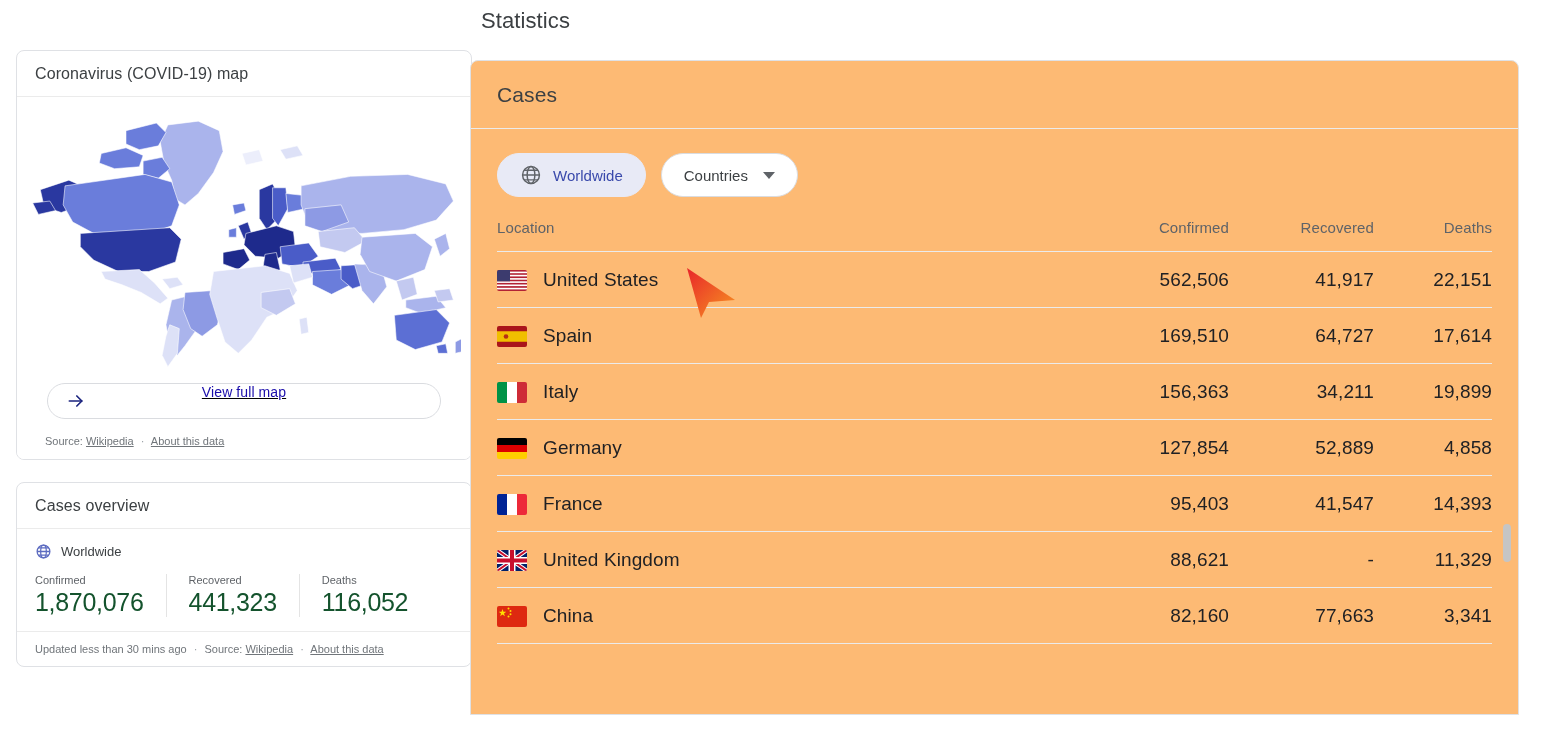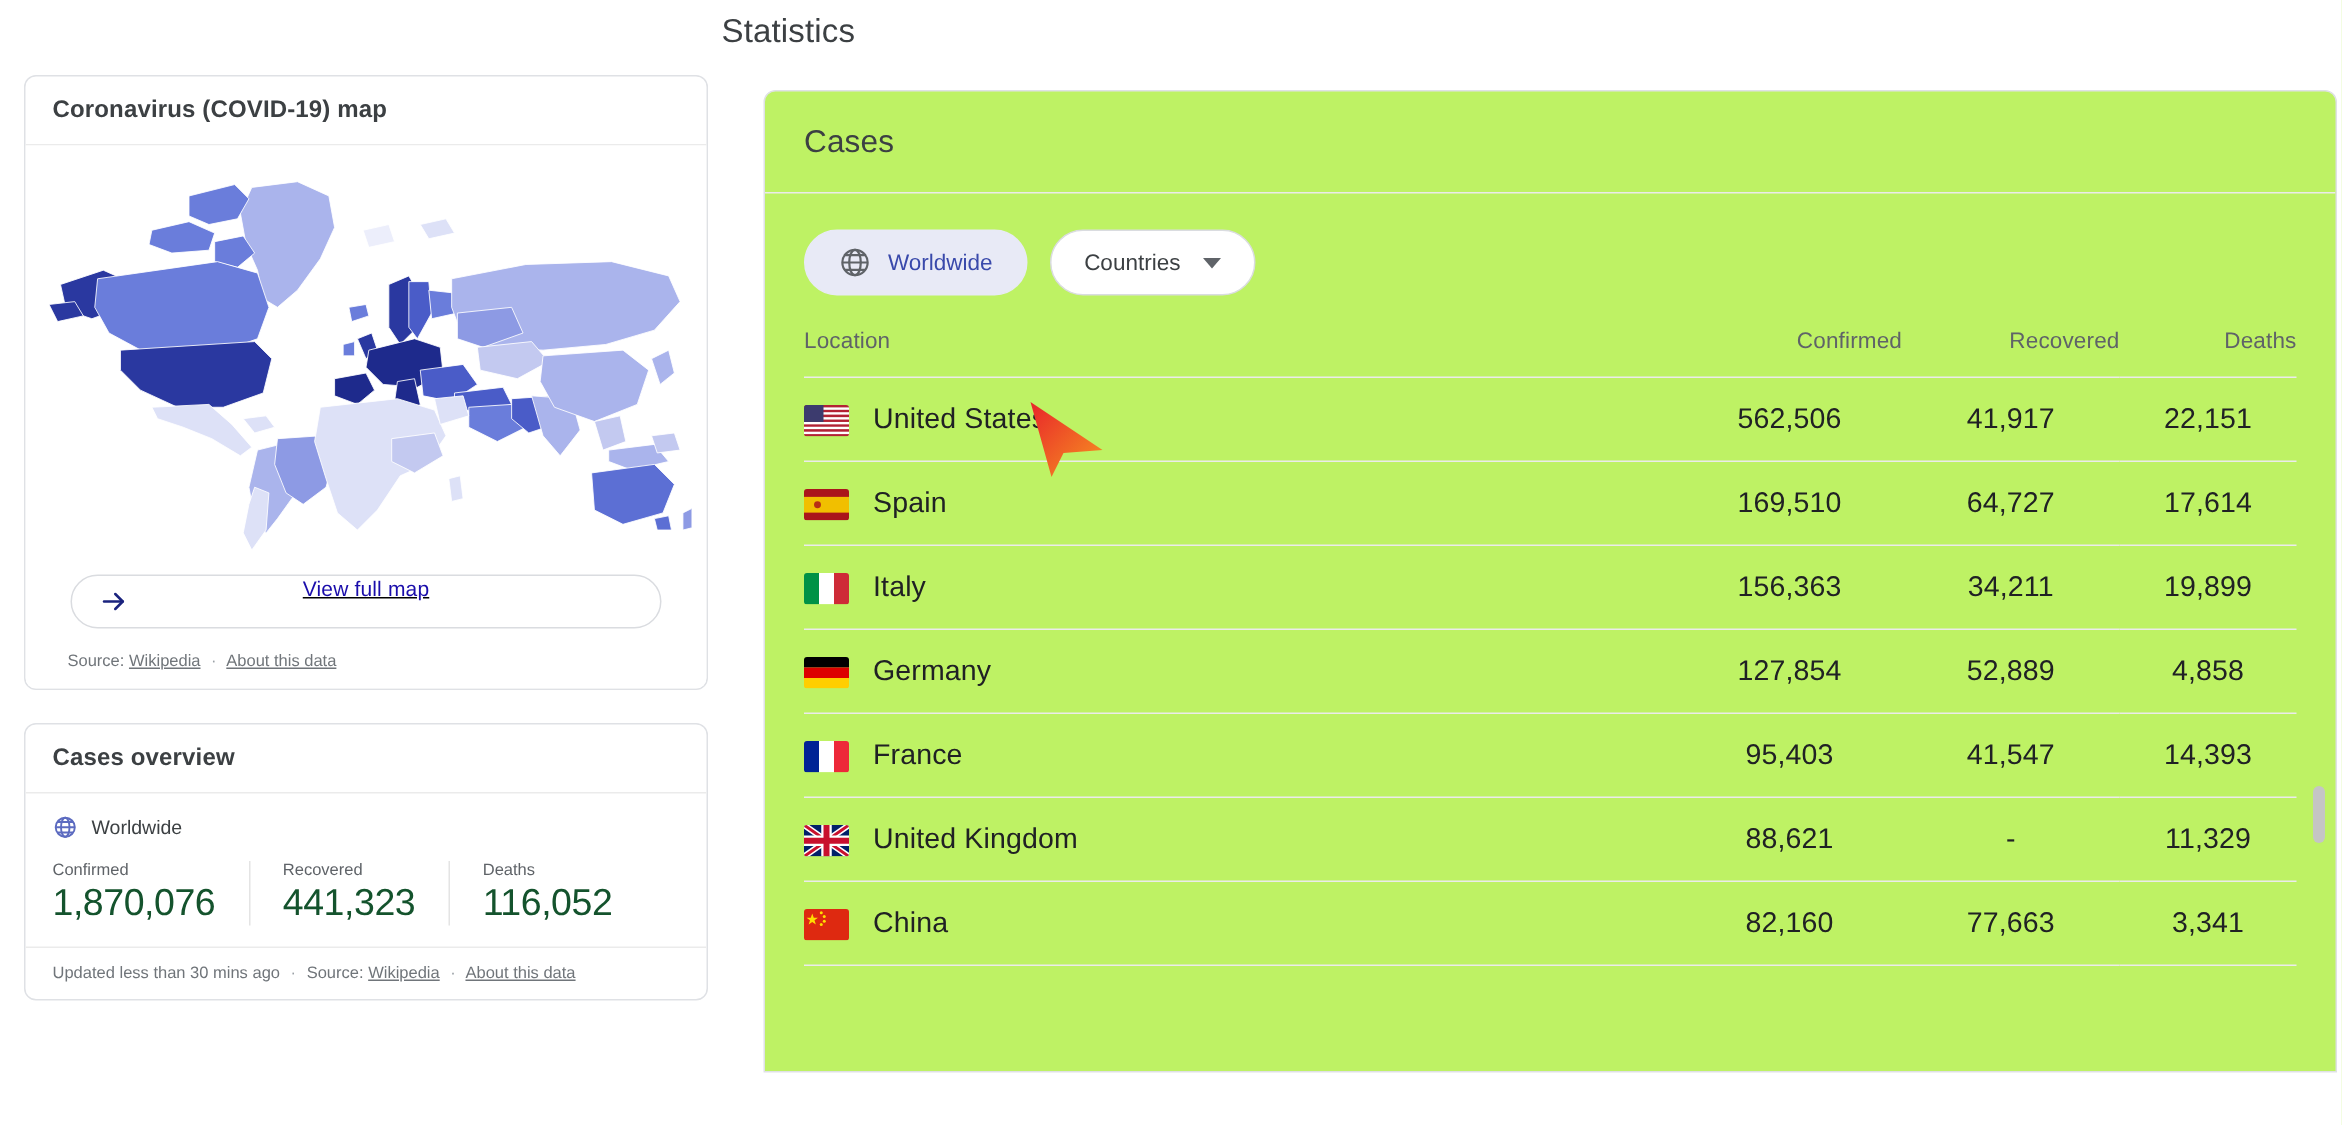--- a/index.html
+++ b/index.html
@@ -18,21 +18,21 @@
     background: #fff;
     border: 1px solid #dfe1e5;
     border-radius: 8px;
     overflow: hidden;
   }
   .card-head {
     padding: 14px 18px 13px 18px;
     border-bottom: 1px solid #ebebeb;
   }
   .card-head-title {
-    font-size: 16px; color: #3c4043; letter-spacing: .1px; font-weight: bold;
+    font-size: 16px; color: #3c4043; letter-spacing: .1px;
   }
 
   
   .map-body { padding: 10px 10px 0 10px; background:#fff; }
   .map-wrap { width: 100%; height: 270px; display:block; }
   .map-wrap svg { display:block; width:100%; height:100%; }
 
   .viewmap-btn {
     margin: 6px 20px 0 20px;
     height: 36px;
@@ -73,23 +73,23 @@
   .stat-value { font-size: 25px; color:#14532d; font-weight: 400; letter-spacing:-.3px; }
   .ov-foot { padding: 11px 18px 11px 18px; font-size: 11px; color:#70757a; }
   .ov-foot a { color:#70757a; text-decoration: underline; }
 
   
   .stats-title {
     position:absolute; left: 481px; top: 8px;
     font-size: 22px; color: #3c4043; letter-spacing: .1px;
   }
   .right-card {
-    position: absolute; left: 509px; top: 60px;
+    position: absolute; left: 470px; top: 60px;
     width: 1049px;
-    background:#bef264;
+    background:#fdba74;
     border: 1px solid #dfe1e5;
     border-top-left-radius: 8px;
     border-top-right-radius: 8px;
     height: 655px;
     overflow: hidden;
   }
   .rc-head {
     padding: 22px 26px 21px 26px;
     border-bottom: 1px solid #ebebeb;
   }
@@ -115,21 +115,21 @@
   table { width:100%; border-collapse: collapse; table-layout: fixed; }
   thead th {
     font-weight: 400; font-size: 15px; color:#5f6368;
     padding: 0 0 15px 0; text-align: right; letter-spacing:.1px;
   }
   thead th.loc { text-align: left; }
   th.c1 { width: 150px; } th.c2 { width: 145px; } th.c3 { width: 118px; }
   tbody td {
     border-top: 1px solid #ebebeb;
     padding: 17px 0 16px 0;
-    font-size: 19px; color: #202124; text-align: center;
+    font-size: 19px; color: #202124; text-align: right;
     letter-spacing: .1px;
   }
   tbody td.loc { text-align:right; }
   .loc-cell { display:flex; align-items:center; gap: 16px; }
   .flag { width: 30px; height: 21px; border-radius: 2px; overflow:hidden; flex:0 0 auto; display:block; }
   .flag svg { display:block; width:100%; height:100%; }
   .cname { font-size: 19px; color:#202124; }
 
   
   .sb-track {

